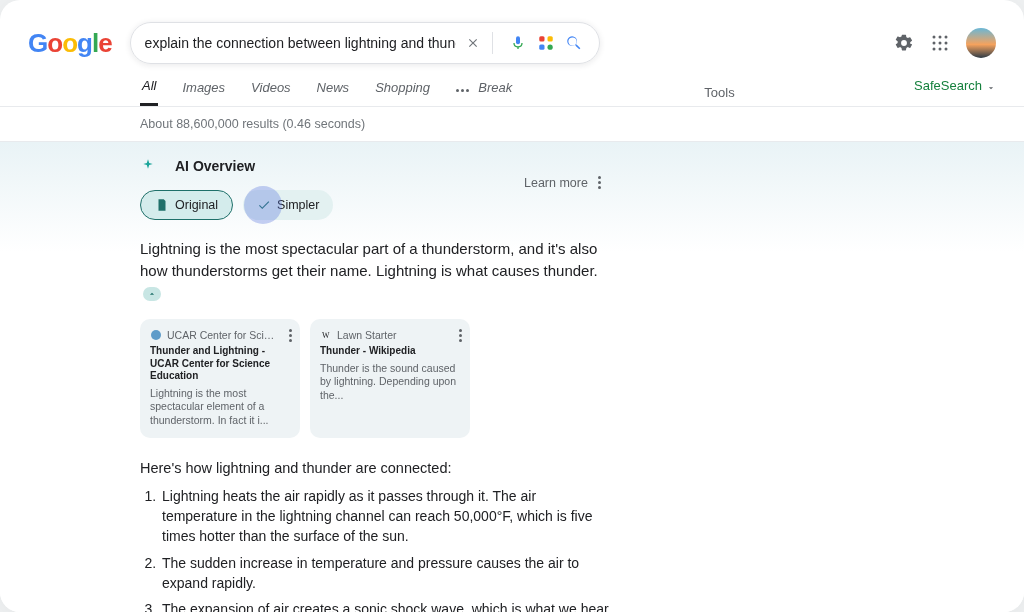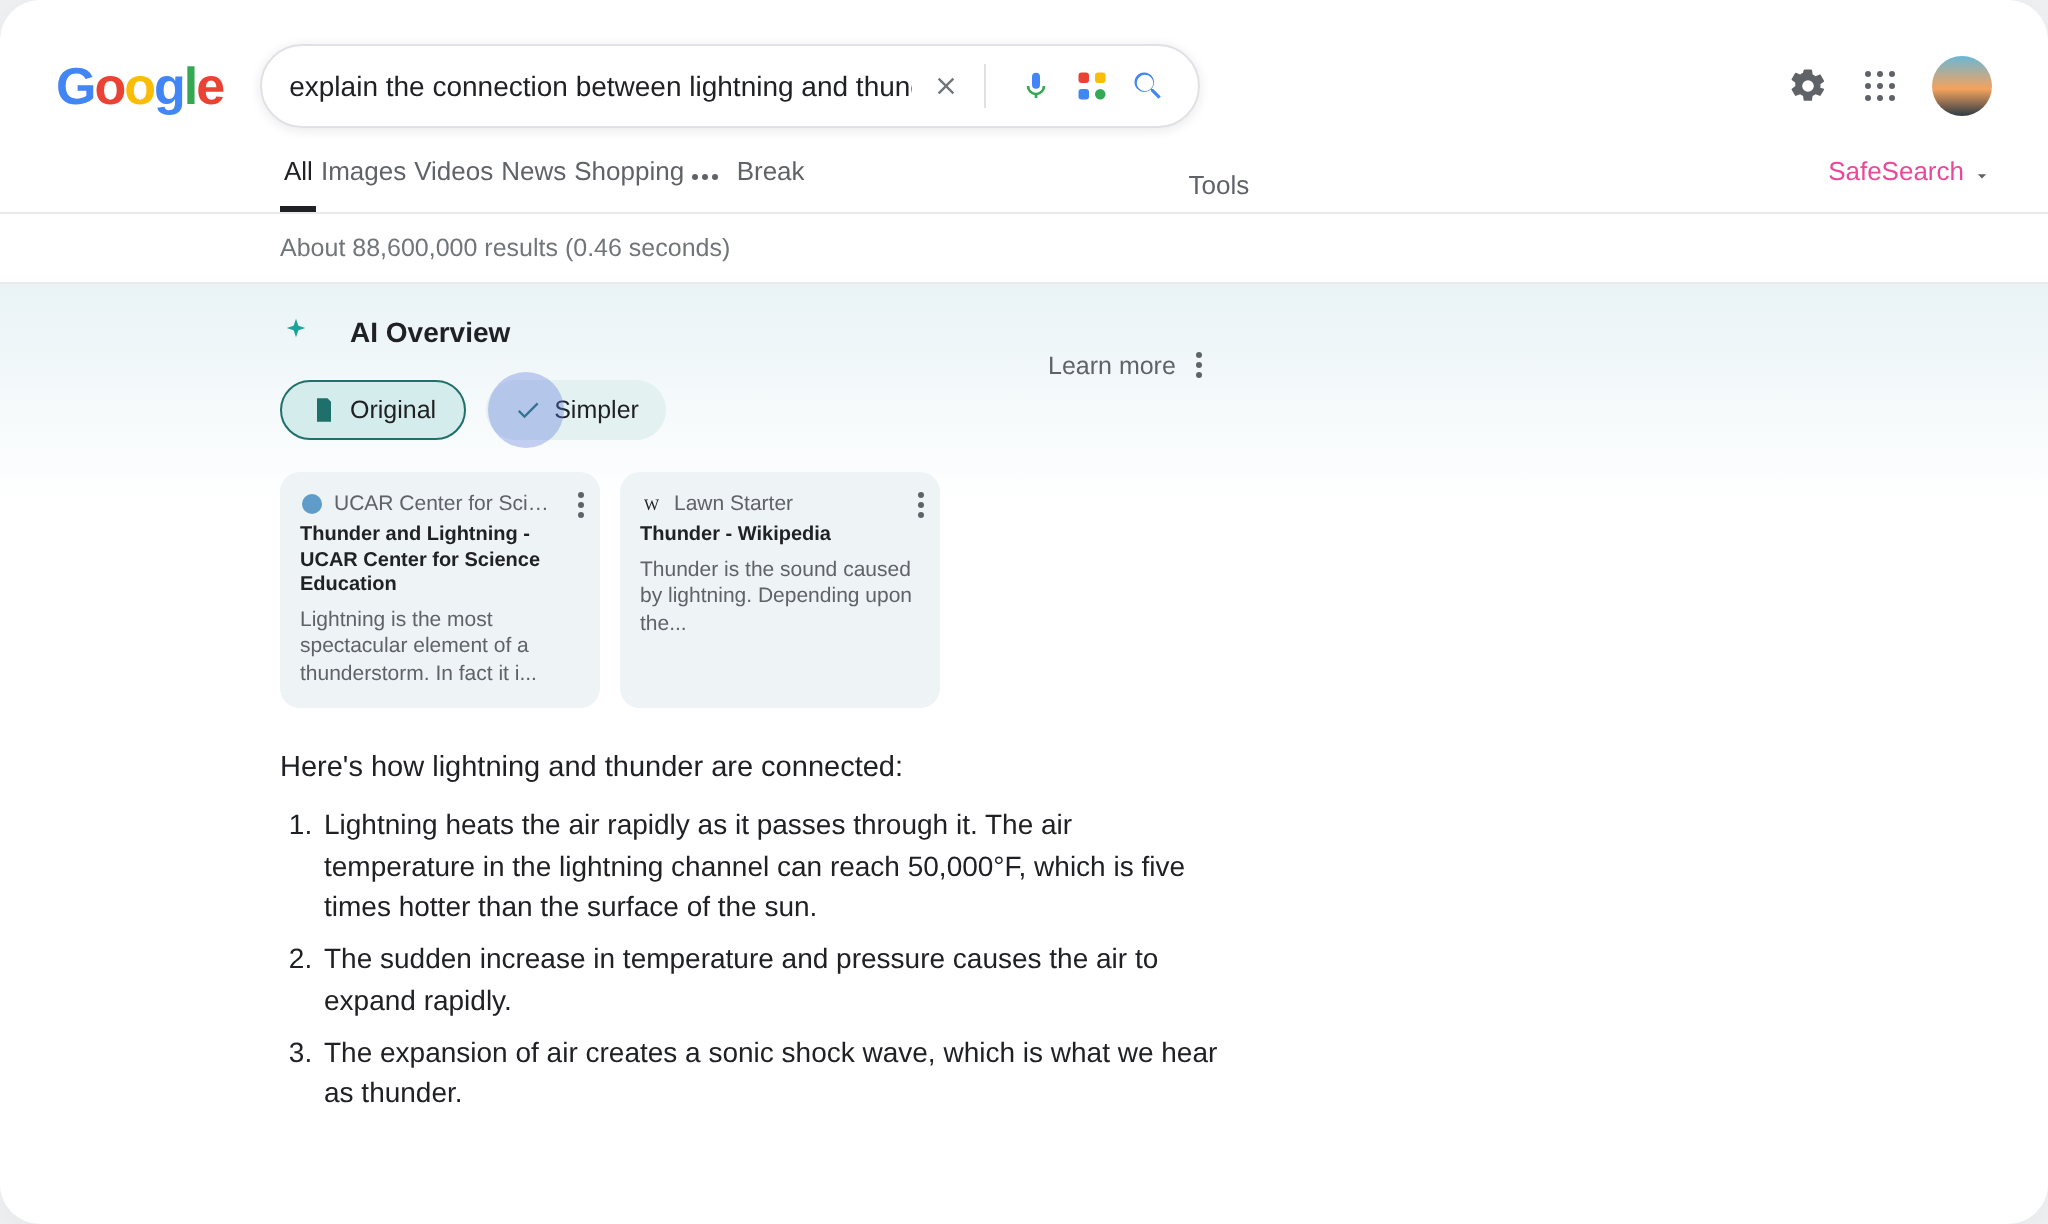--- a/index.html
+++ b/index.html
@@ -48,26 +48,26 @@
   .gear, .apps { width:20px; height:20px; display:flex; align-items:center; justify-content:center; cursor:pointer; color:#5f6368; }
   .avatar { width:30px; height:30px; border-radius:50%; background: linear-gradient(to bottom, #6ab7d6 0%, #f5a25d 55%, #2d3a45 100%); cursor:pointer; }
 
   
   .tabs-row {
     display:flex; align-items:center;
     padding: 14px 0 0 140px;
     font-size: 13px; color:#5f6368;
     position:relative;
   }
-  .tabs { display:flex; align-items:flex-start; }
+  .tabs { display:flex; gap:22px; align-items:center;font-style:italic; }
   .tab { padding: 0 2px 10px 2px; cursor:pointer; }
   .tab.act { color:#202124; border-bottom: 3px solid #202124; font-weight:500; }
   .more-dot { display:inline-block; width:3px; height:3px; background:#5f6368; border-radius:50%; margin-right:2px; }
   .tools { margin-left: 190px; cursor:pointer; }
-  .safesearch { position:absolute; right:28px; top:14px; display:flex; align-items:flex-end; gap:4px; cursor:pointer; font-size:13px; color:#ec4899; }
+  .safesearch { position:absolute; right:28px; top:14px; display:flex; align-items:flex-end; gap:4px; cursor:pointer; font-size:13px; color:#15803d; }
   .hr { height:1px; background:#e8eaed; margin-top:0; }
 
   .stats { font-size:12.5px; color:#70757a; padding: 10px 0 10px 140px; }
 
   
   .ai-wrap {
     background: linear-gradient(to bottom, #e9f3f6 0%, #fff 110px);
     border-top: 1px solid #e8eaed;
     padding: 16px 28px 40px 140px;
     min-height: 420px;
@@ -241,20 +241,28 @@
       <div class="chip">
         <span class="ci">
             <svg viewBox="0 0 24 24" width="14" height="14">
               <path fill="#1f706a" d="M9 16.2 4.8 12l-1.4 1.4L9 19 21 7l-1.4-1.4z"></path>
             </svg>
           </span>
         <span>Simpler</span>
       </div>
     </div>
 
+    <p class="text-main">
+      <span>Lightning is the most spectacular part of a thunderstorm, and it's also how thunderstorms get their name. Lightning is what causes thunder.</span>
+      <span class="pill">
+          <svg viewBox="0 0 24 24">
+            <path fill="#1f706a" d="M7 14l5-5 5 5z"></path>
+          </svg>
+        </span>
+    </p>
 
     <div class="cards">
       <div class="card">
         <div class="kebab">
             <span></span>
             <span></span>
             <span></span>
           </div>
         <div class="src-row">
           <span class="src-icon">

